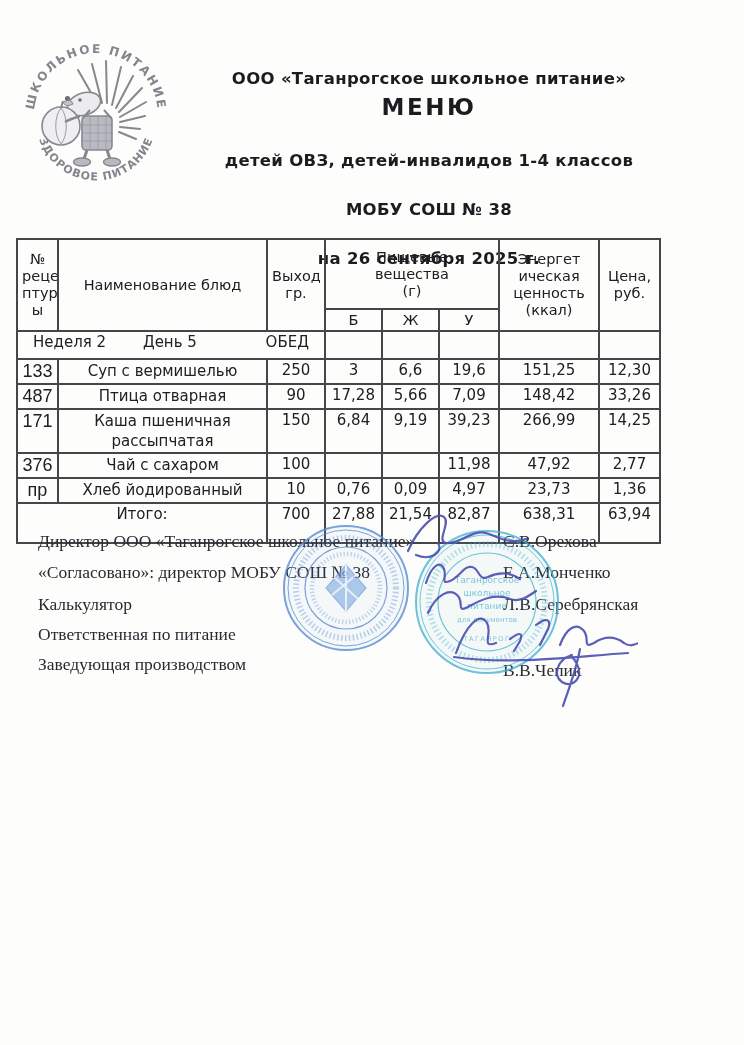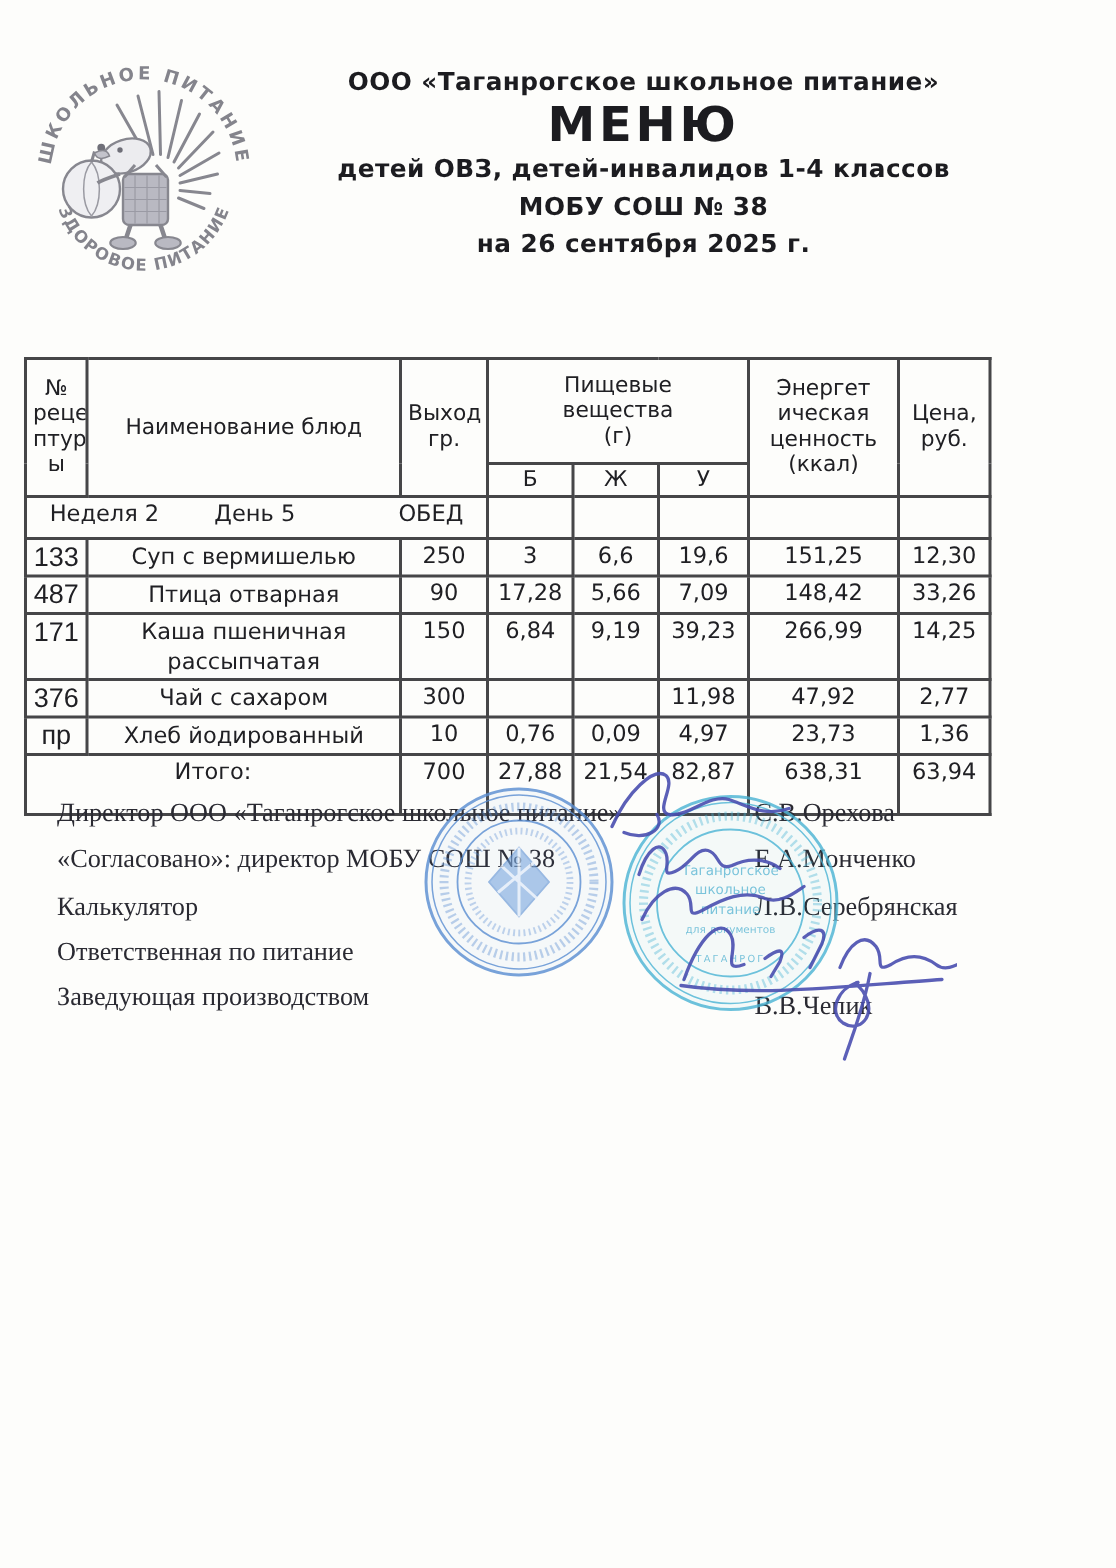--- a/index.html
+++ b/index.html
@@ -5,22 +5,22 @@
   html,body{margin:0;padding:0;}
   .page{
     position:relative; width:744px; height:1045px;
     background:#fdfdfb; overflow:hidden;
     font-family:"DejaVu Sans", sans-serif; color:#1d1d22;
   }
   
   .logo{position:absolute; left:20px; top:30px; width:152px; height:166px;}
   
   .hdr{position:absolute; left:168px; top:42px; width:522px; text-align:center; font-weight:700; color:#1c1c20;}
-  .hdr .l{font-size:16.5px; line-height:25px; letter-spacing:.3px;}
-  .hdr .title{font-size:32px; line-height:33px; letter-spacing:2.5px;}
+  .hdr .l{font-size:16.5px; line-height:25px; letter-spacing:.3px;margin-top:24px;}
+  .hdr .title{font-size:23px; line-height:33px; letter-spacing:2.5px;}
   
   table.menu{
     position:absolute; left:16px; top:238px; width:643px;
     border-collapse:collapse; table-layout:fixed;
     font-family:"DejaVu Sans", sans-serif; font-size:15px; color:#202024;
   }
   table.menu td{border:2px solid #464648; padding:1px 4px; text-align:center; vertical-align:top; overflow:hidden;}
   table.menu .hd{vertical-align:middle; font-size:14.5px; line-height:17px;}
   .pre{white-space:pre-line;}
   .code-cell{font-family:"Liberation Sans", sans-serif; font-size:18px; padding-top:3px;}
@@ -163,21 +163,21 @@
         <td>150</td>
         <td>6,84</td>
         <td>9,19</td>
         <td>39,23</td>
         <td>266,99</td>
         <td>14,25</td>
       </tr>
       <tr class="r-s">
         <td class="code-cell">376</td>
         <td class="name-cell">Чай с сахаром</td>
-        <td>300</td>
+        <td>100</td>
         <td></td>
         <td></td>
         <td>11,98</td>
         <td>47,92</td>
         <td>2,77</td>
       </tr>
       <tr class="r-s">
         <td class="code-cell">пр</td>
         <td class="name-cell">Хлеб йодированный</td>
         <td>10</td>

